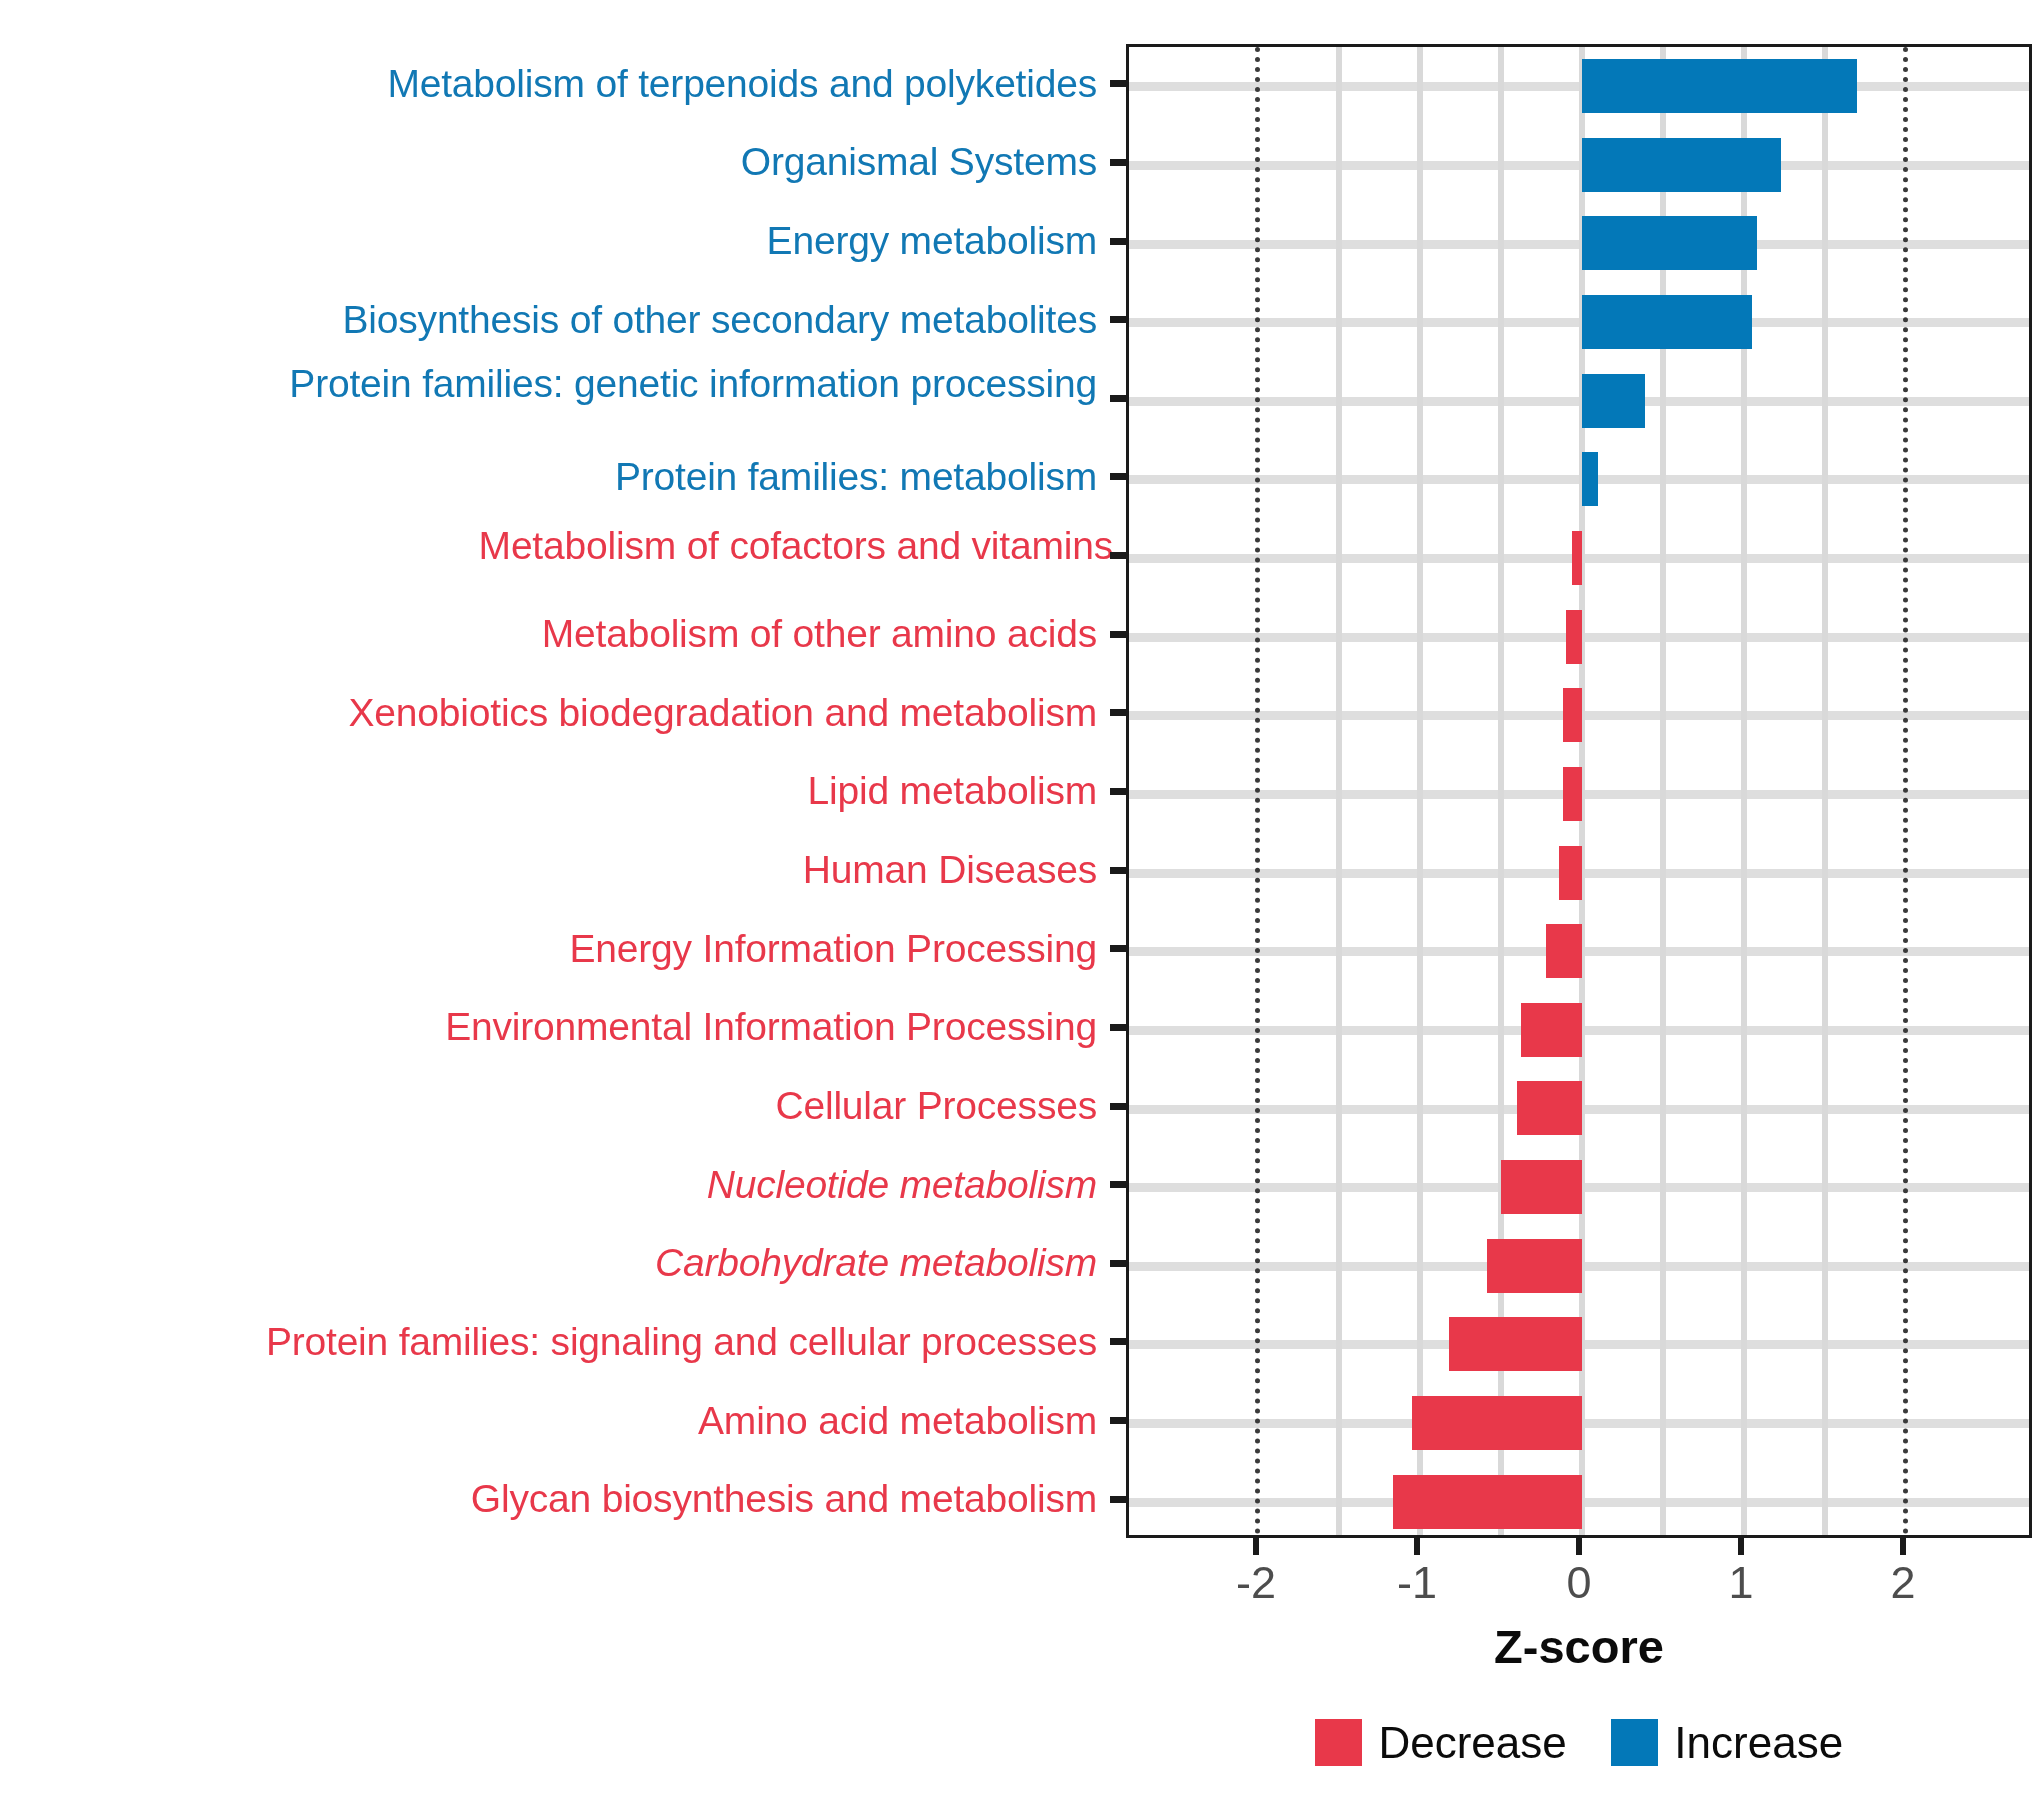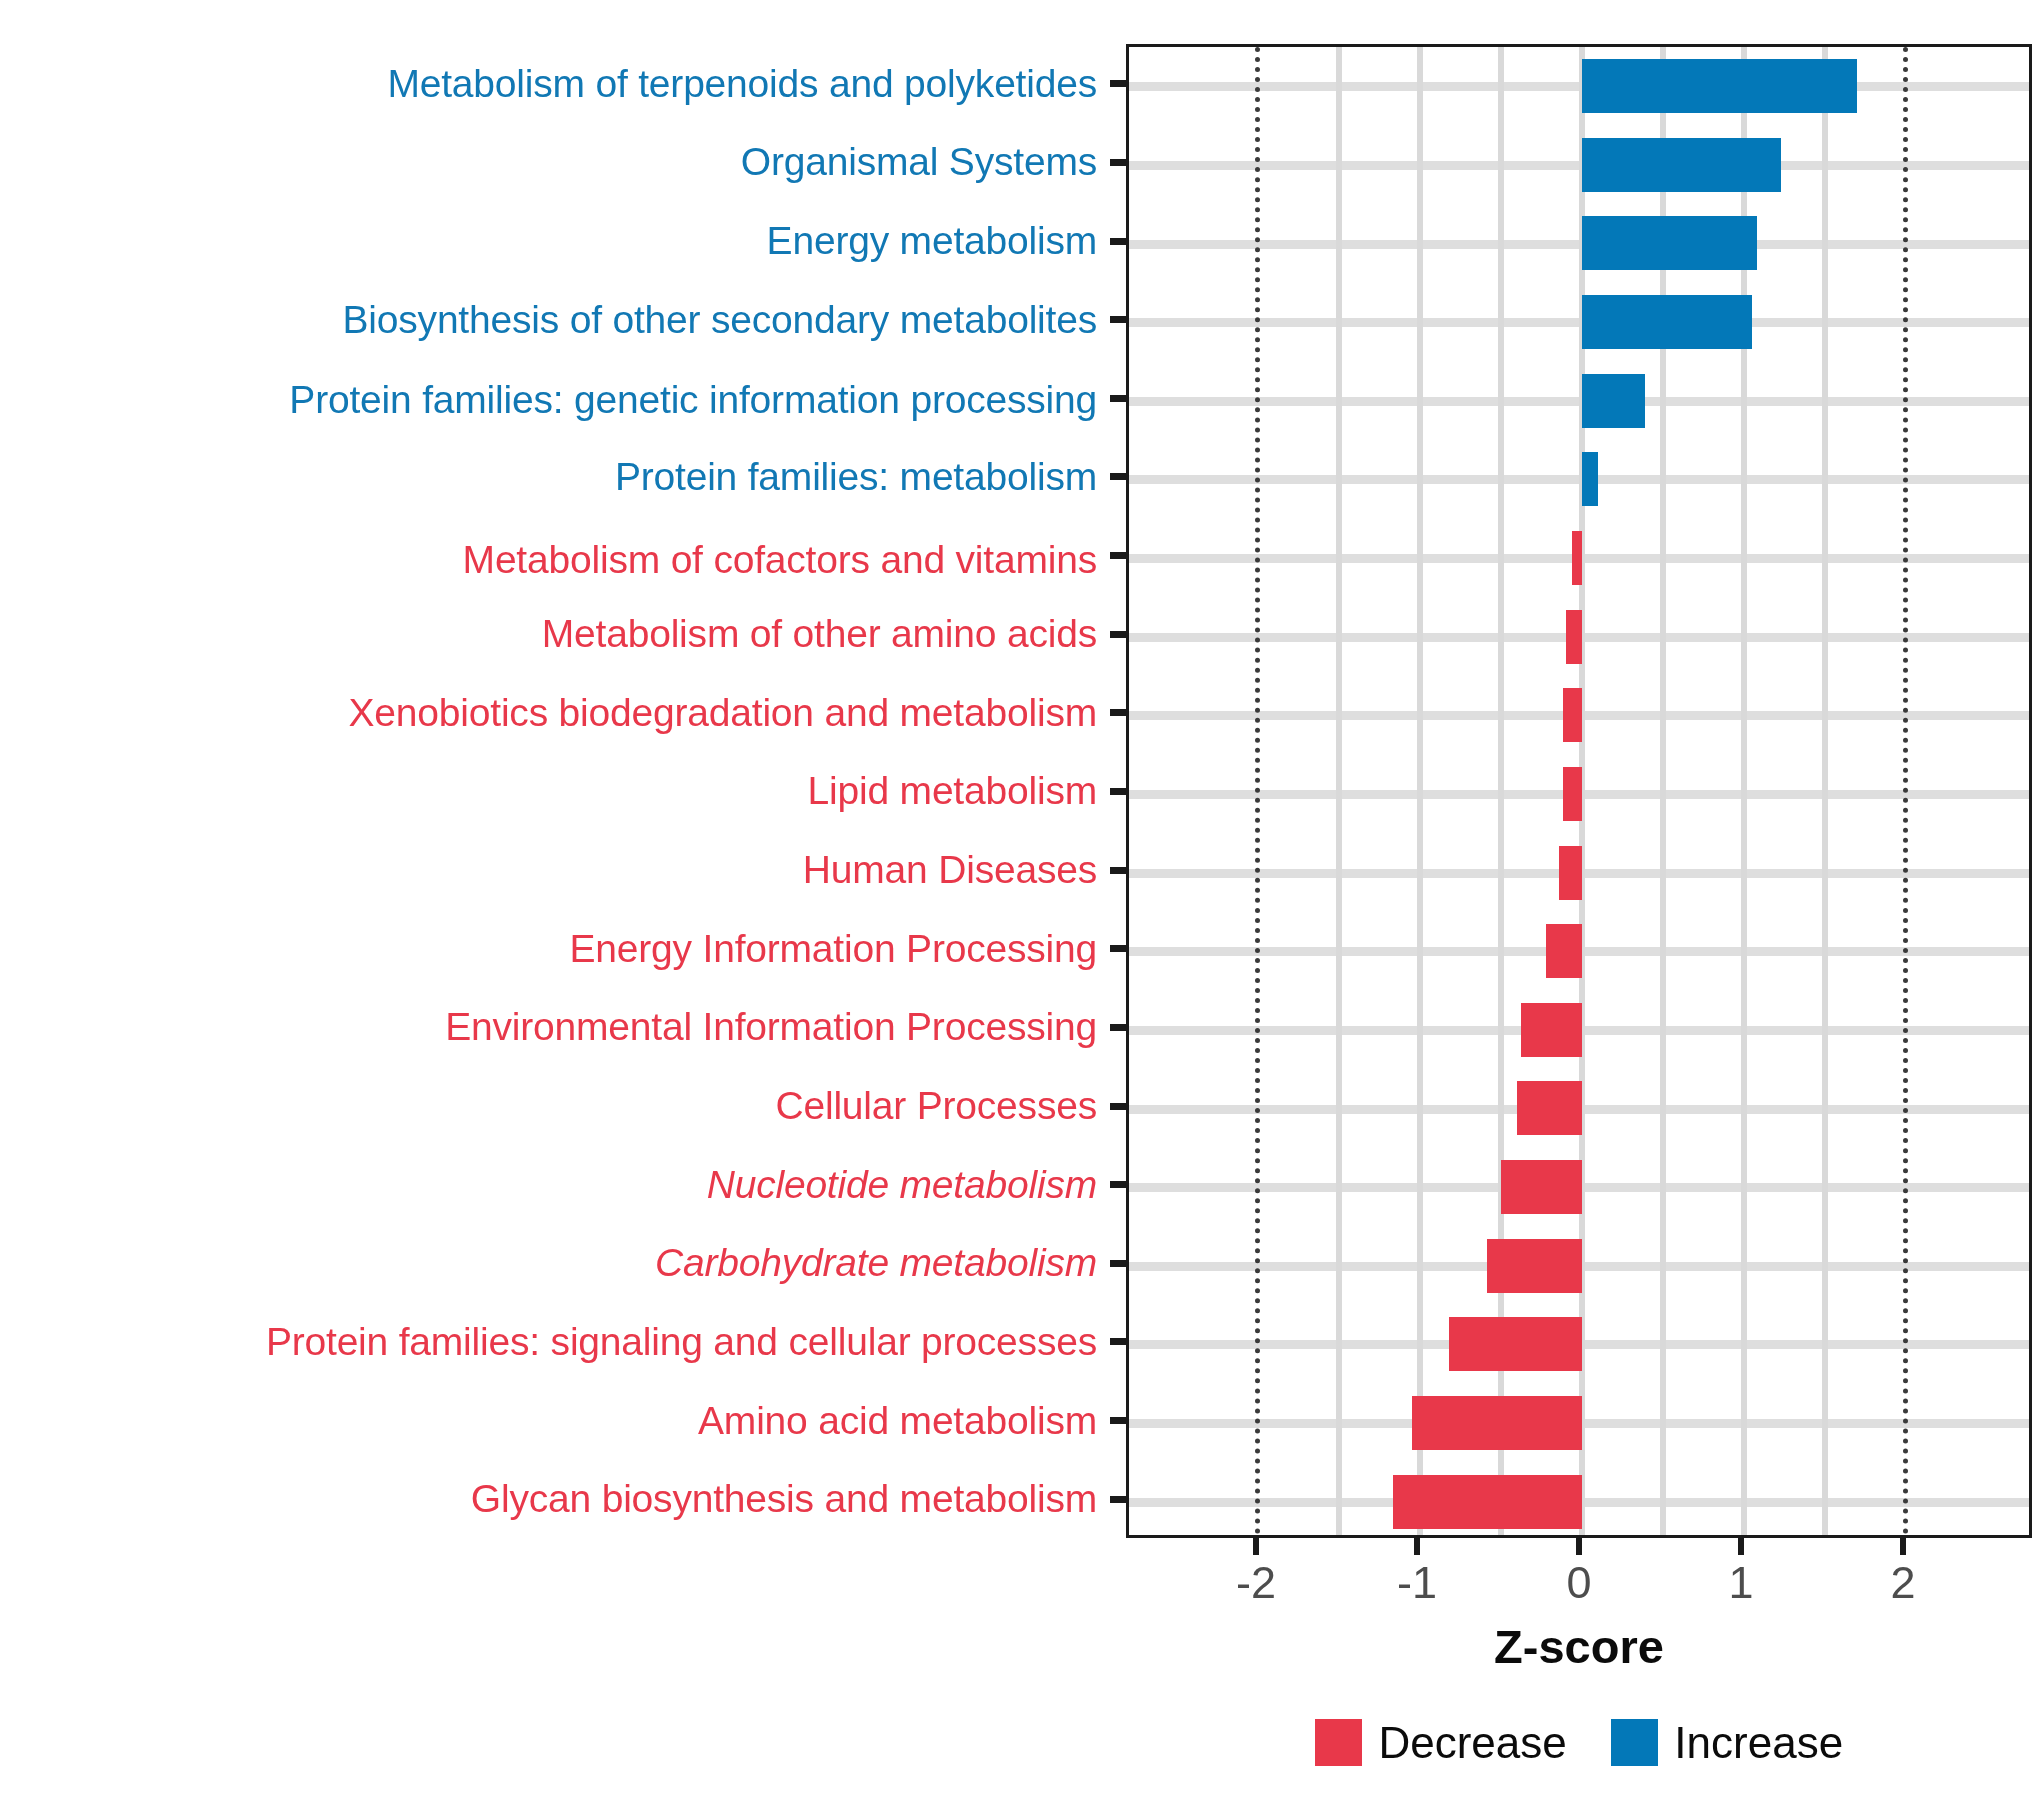--- a/index.html
+++ b/index.html
@@ -165,25 +165,25 @@
 
   <div id="label-column">
       <div class="ylabel-row up" style="top: 20px;">Metabolism of terpenoids and polyketides</div>
       <div class="ytick-mark" style="top: 36px;"></div>
       <div class="ylabel-row up" style="top: 98px;">Organismal Systems</div>
       <div class="ytick-mark" style="top: 115px;"></div>
       <div class="ylabel-row up" style="top: 177px;">Energy metabolism</div>
       <div class="ytick-mark" style="top: 194px;"></div>
       <div class="ylabel-row up" style="top: 256px;">Biosynthesis of other secondary metabolites</div>
       <div class="ytick-mark" style="top: 272px;"></div>
-      <div class="ylabel-row up" style="top: 336px;">Protein families: genetic information processing</div>
+      <div class="ylabel-row up" style="top: 320px;">Protein families: genetic information processing</div>
       <div class="ytick-mark" style="top: 351px;"></div>
       <div class="ylabel-row up" style="top: 413px;">Protein families: metabolism</div>
       <div class="ytick-mark" style="top: 429px;"></div>
-      <div class="ylabel-row down" style="top: 496px;">Metabolism of cofactors and vitamins</div>
+      <div class="ylabel-row down" style="top: 482px; margin-left: 16px;">Metabolism of cofactors and vitamins</div>
       <div class="ytick-mark" style="top: 508px;"></div>
       <div class="ylabel-row down" style="top: 570px;">Metabolism of other amino acids</div>
       <div class="ytick-mark" style="top: 587px;"></div>
       <div class="ylabel-row down" style="top: 649px;">Xenobiotics biodegradation and metabolism</div>
       <div class="ytick-mark" style="top: 665px;"></div>
       <div class="ylabel-row down" style="top: 727px;">Lipid metabolism</div>
       <div class="ytick-mark" style="top: 744px;"></div>
       <div class="ylabel-row down" style="top: 806px;">Human Diseases</div>
       <div class="ytick-mark" style="top: 823px;"></div>
       <div class="ylabel-row down" style="top: 885px;">Energy Information Processing</div>

